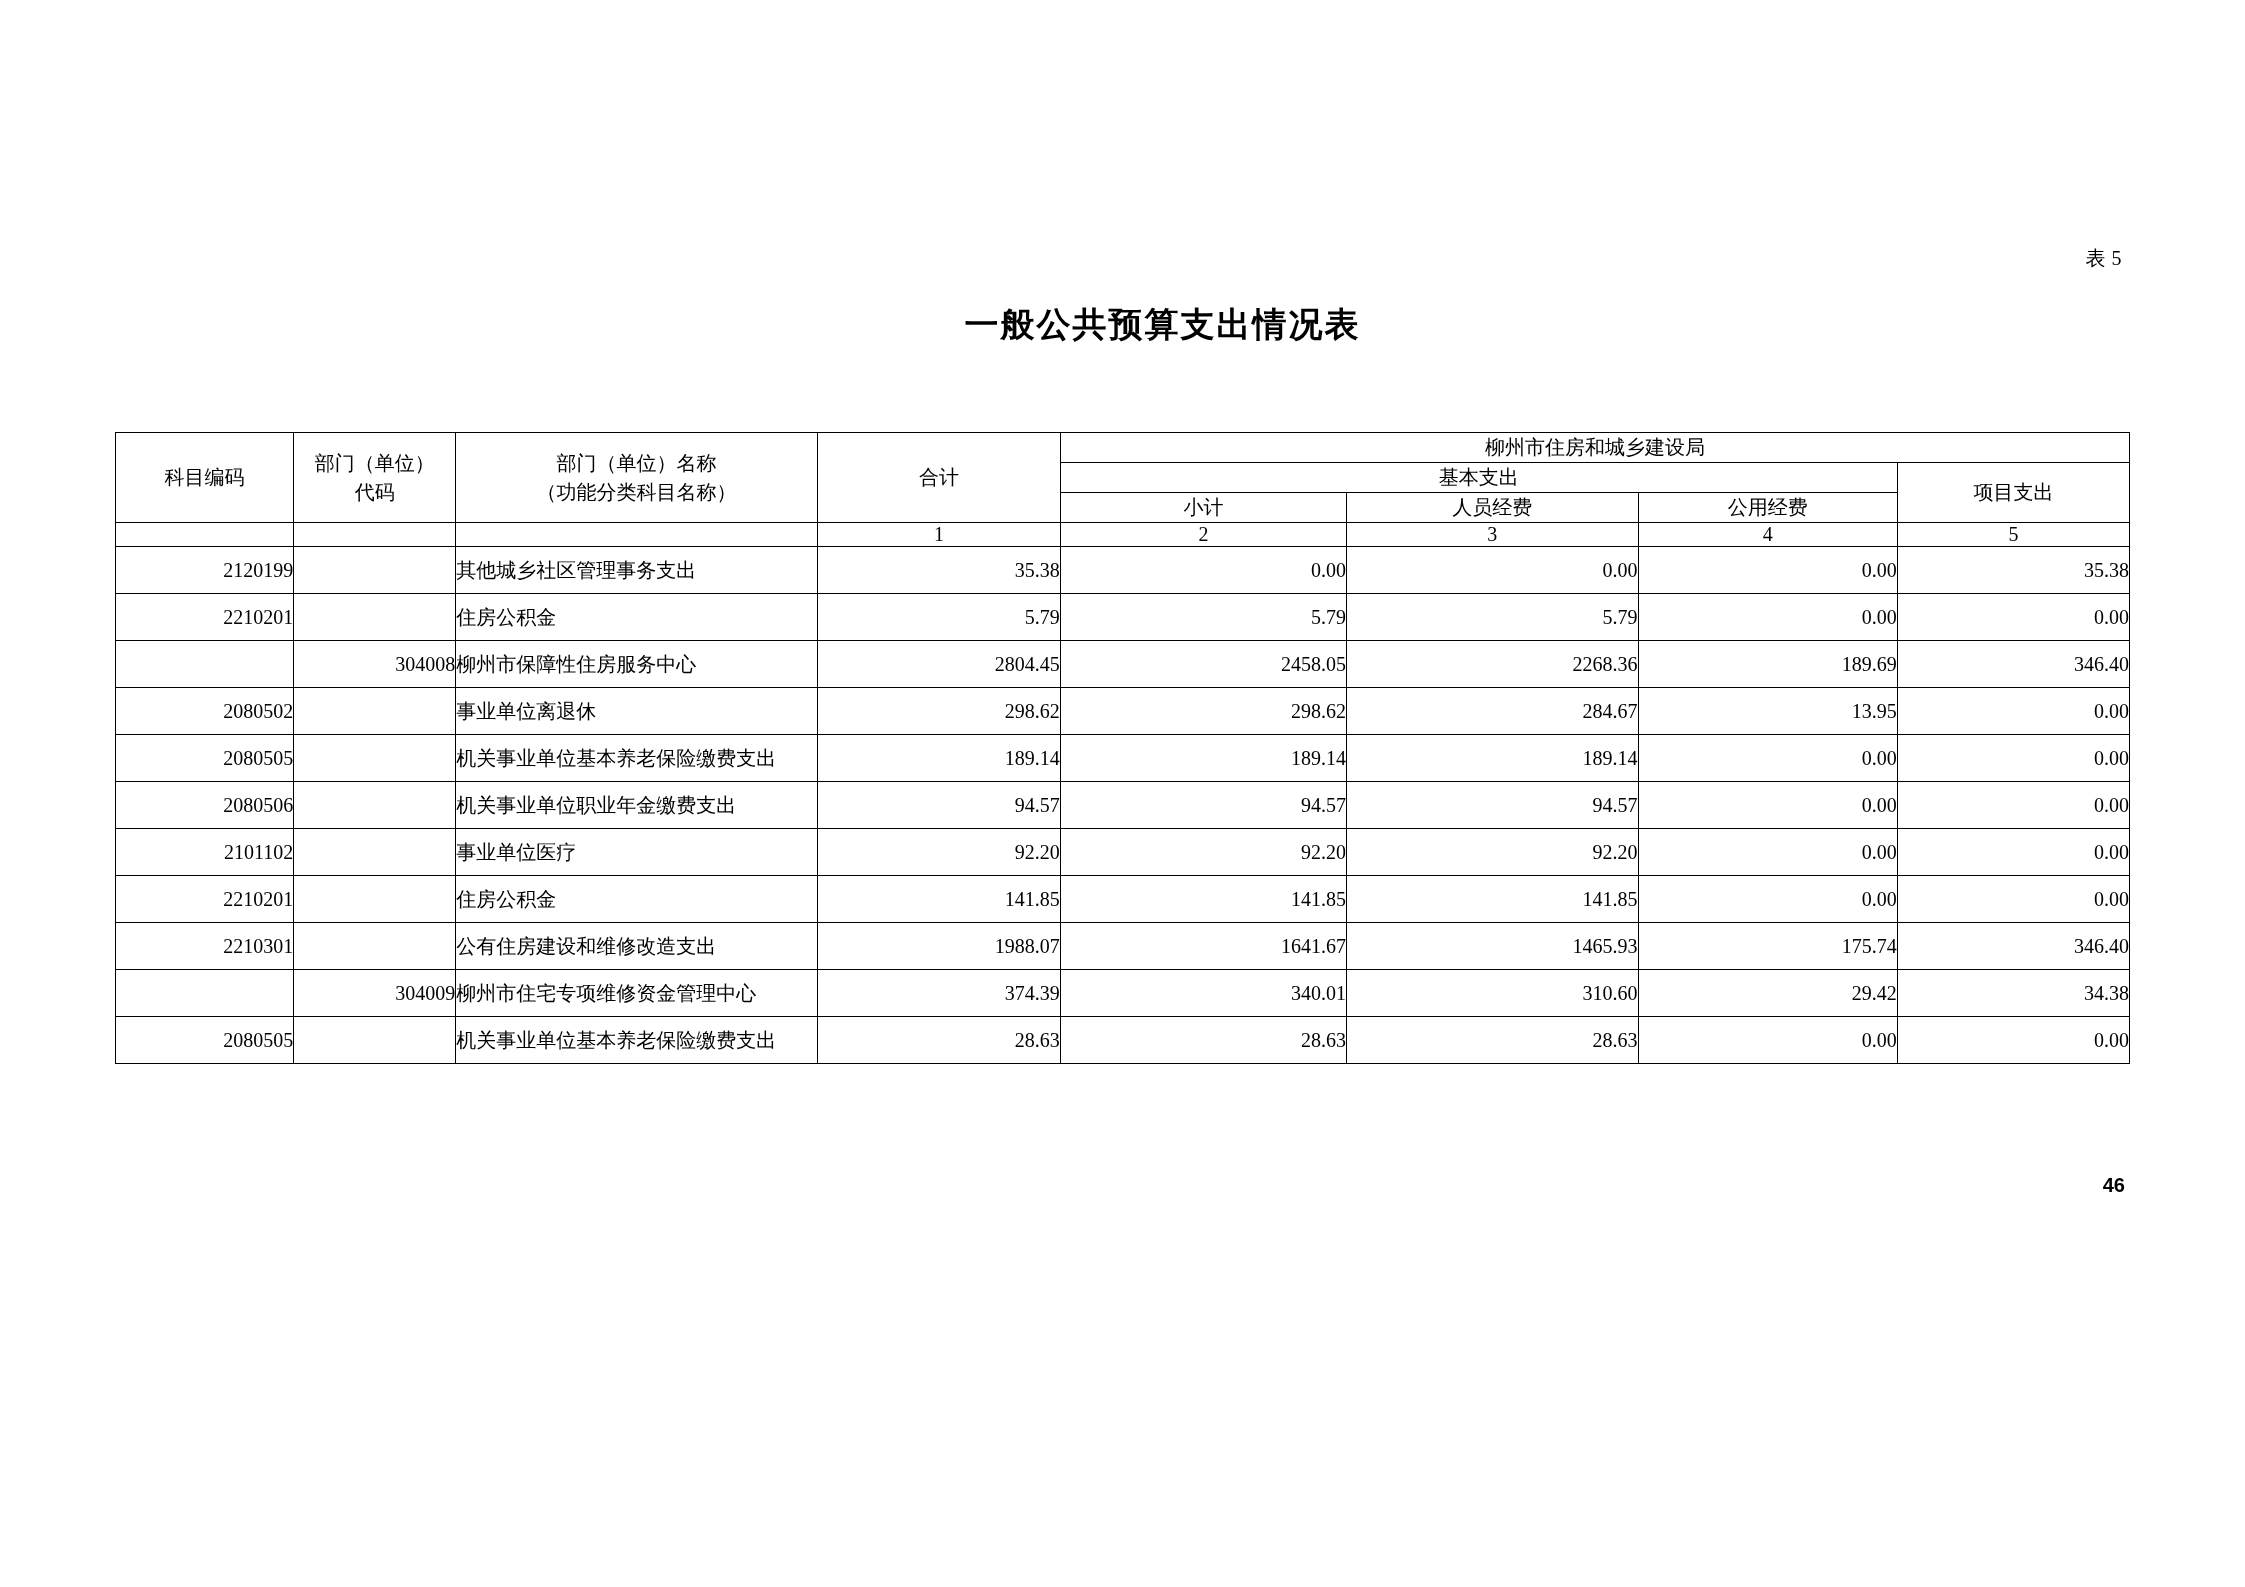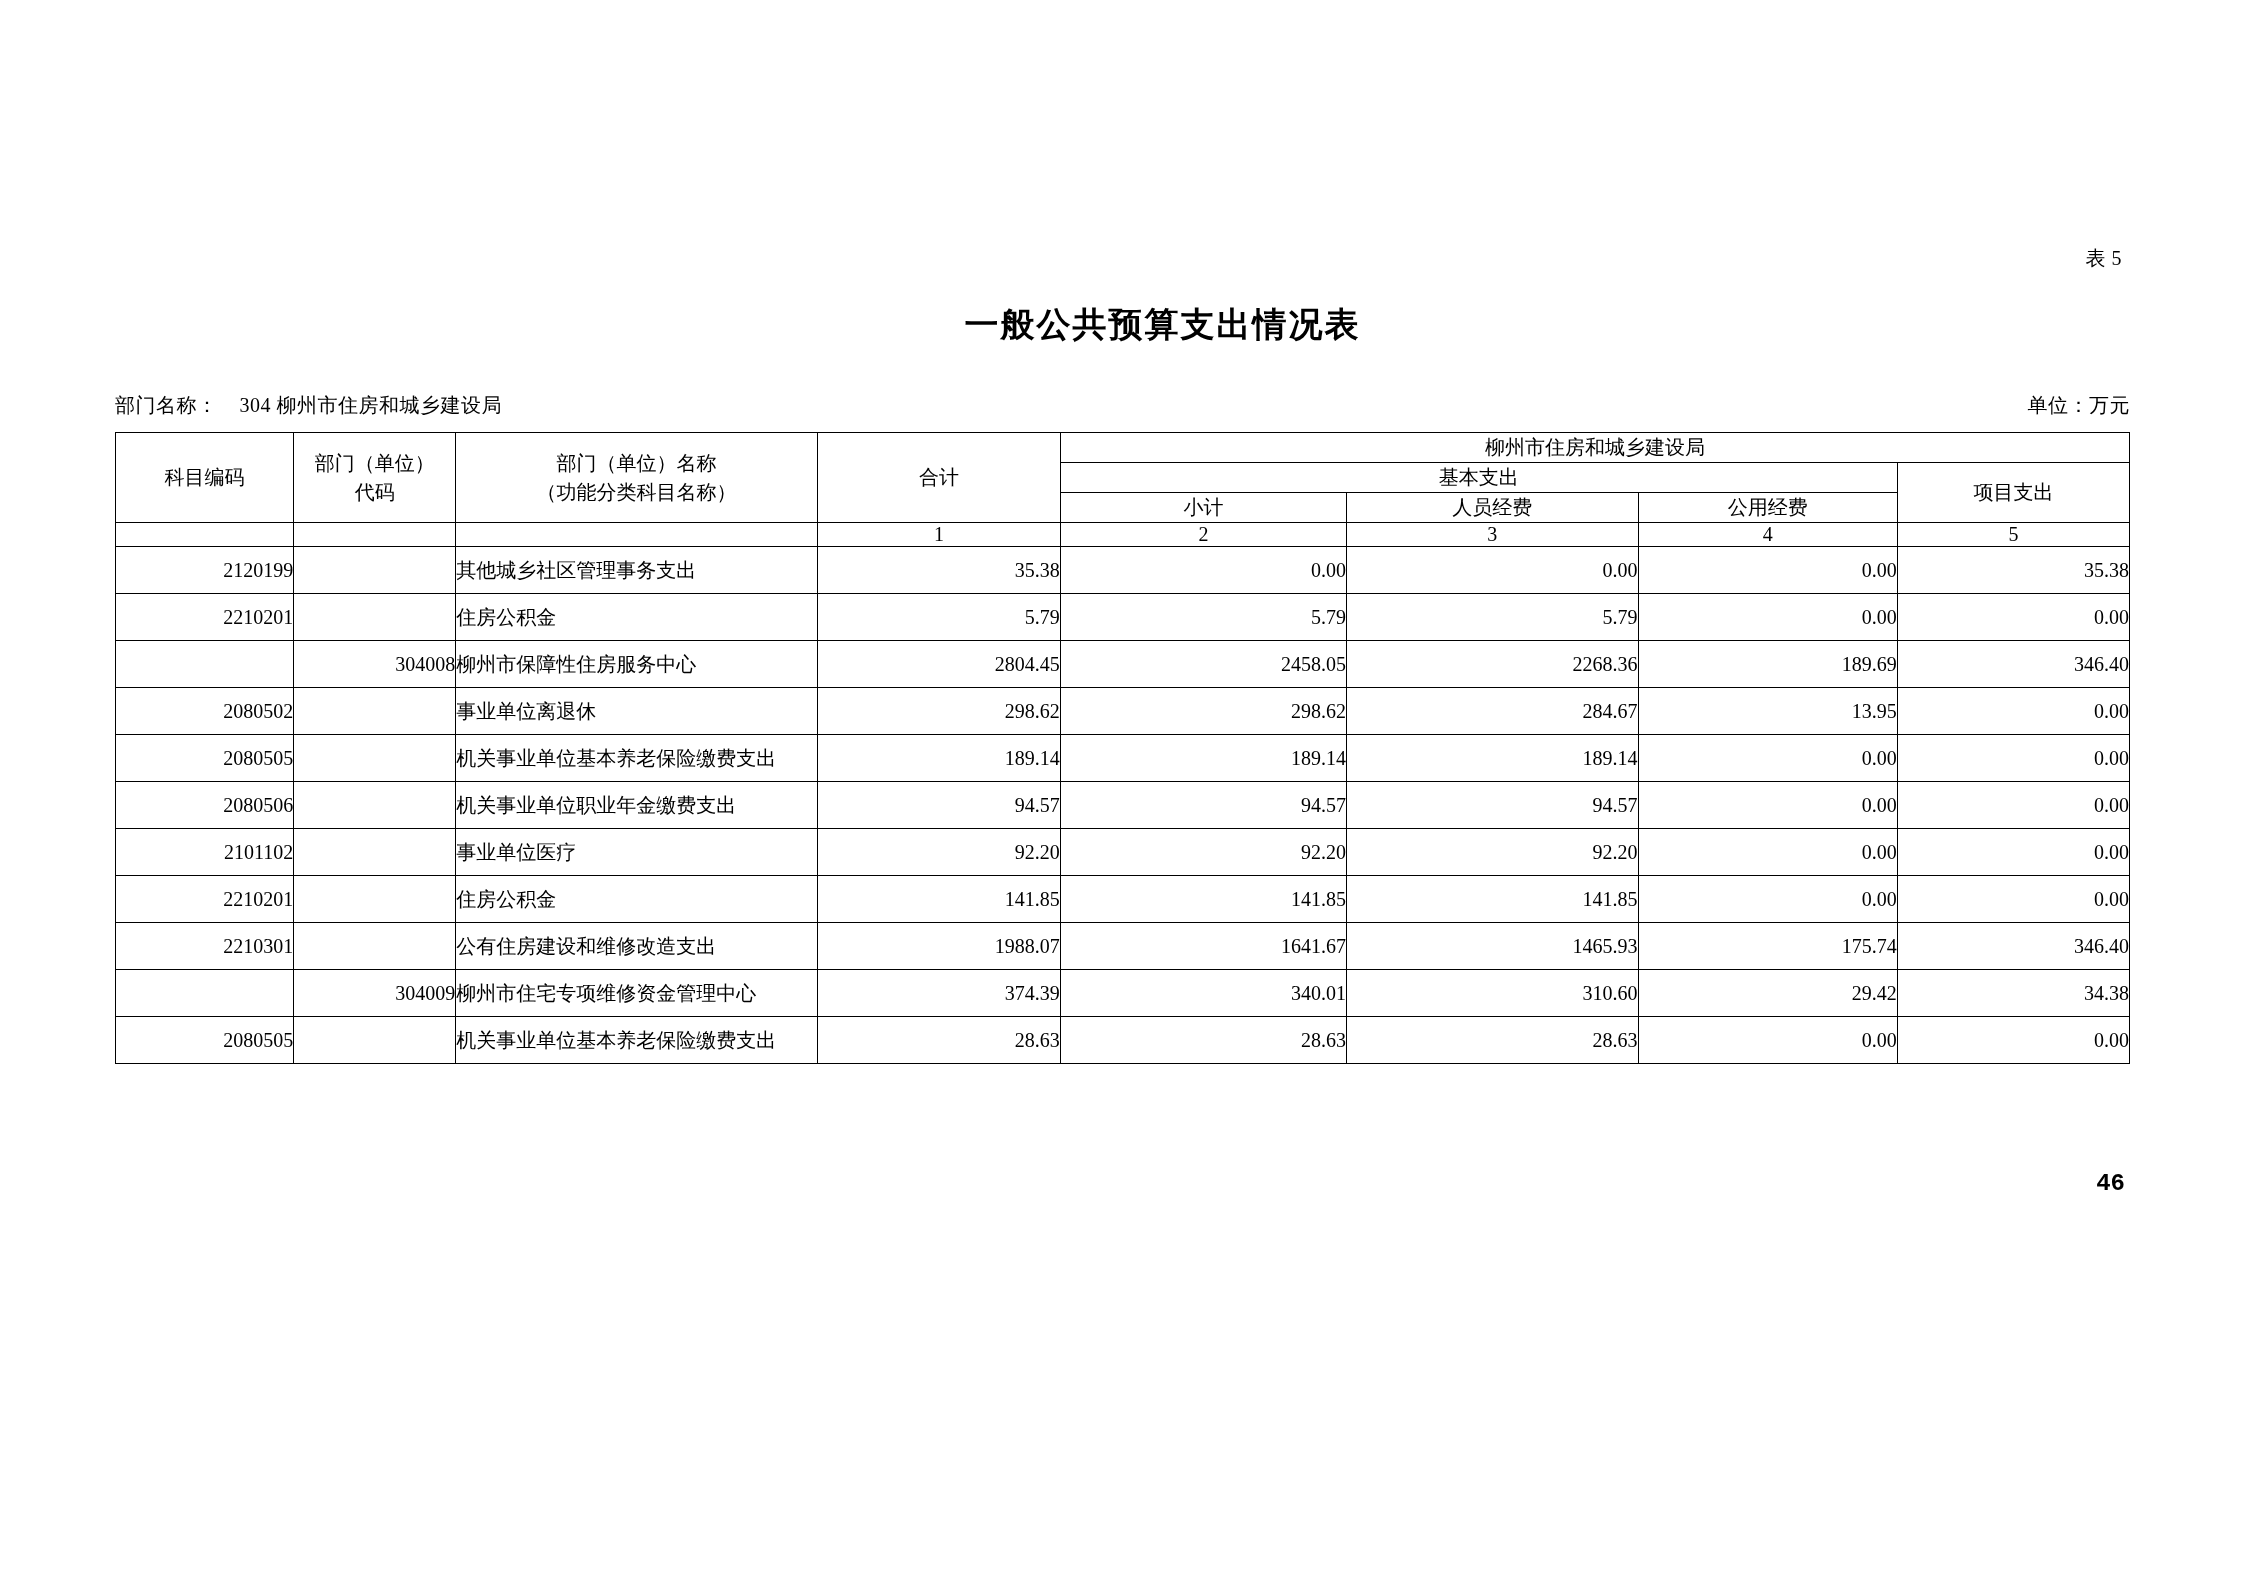--- a/index.html
+++ b/index.html
@@ -110,41 +110,34 @@
   }
   td.numidx {
     text-align: center;
     font-size: 20px;
     padding: 8px 6px;
   }
   .page-num {
     position: absolute;
     bottom: 86px;
     right: 120px;
-    font-size: 24px;
+    font-size: 20px;
     font-weight: bold;
-    font-family: Liberation Mono, monospace;
+    font-family: Liberation Sans, sans-serif;
   }
 </style>
 </head>
 <body>
 
 <div class="page">
 
   <div class="table-label">表 5</div>
 
   <div class="doc-title">一般公共预算支出情况表</div>
 
-  <div class="meta-row">
-    <div class="meta-left">
-      <span class="label">部门名称：</span>
-      <span class="value">304 柳州市住房和城乡建设局</span>
-    </div>
-    <div class="meta-right">单位：万元</div>
-  </div>
 
   <table class="budget">
     <colgroup>
       <col style="width:165px">
       <col style="width:150px">
       <col style="width:335px">
       <col style="width:225px">
       <col style="width:265px">
       <col style="width:270px">
       <col style="width:240px">

